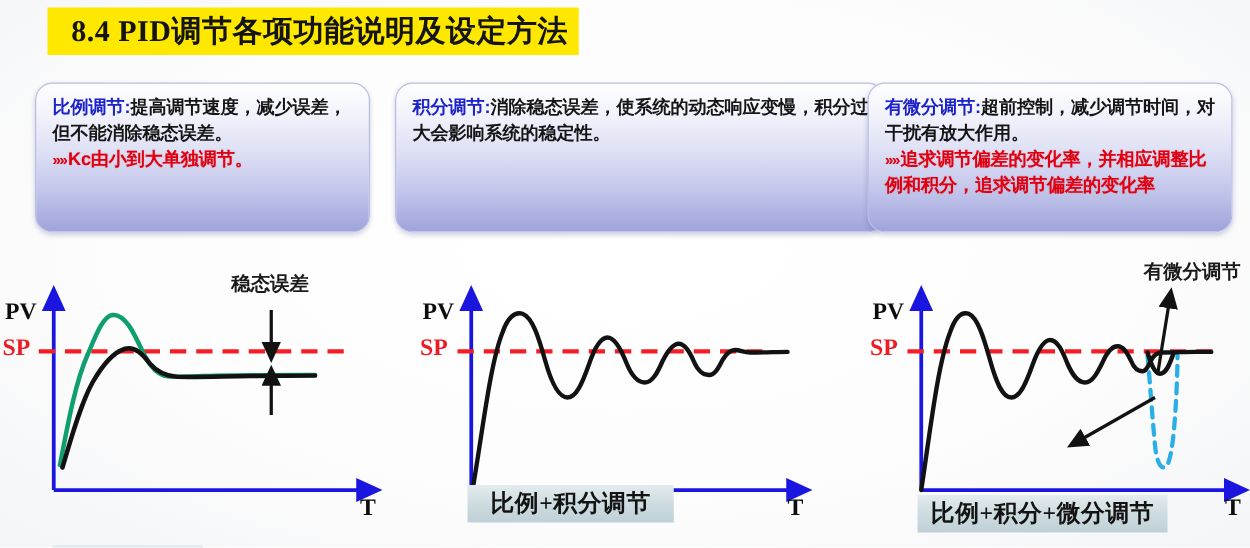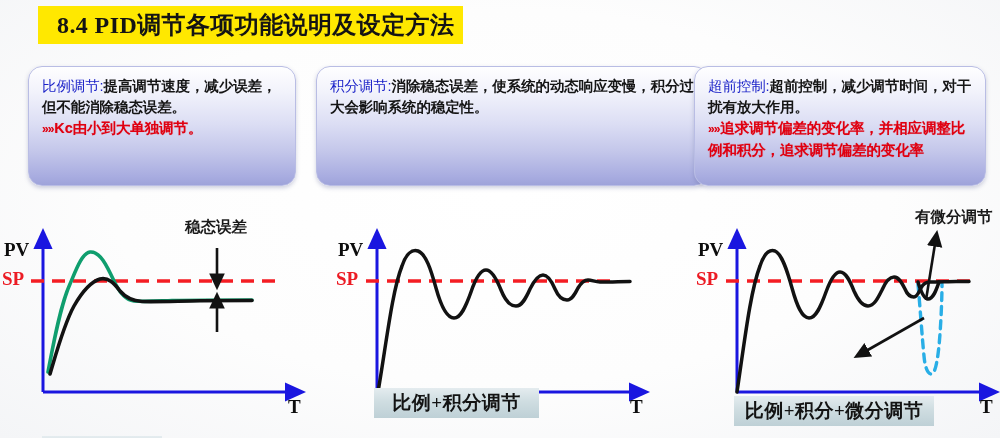--- a/index.html
+++ b/index.html
@@ -62,21 +62,21 @@
 
   .box-line {
     font-size: 14.5px;
     line-height: 21px;
     color: #151515;
     font-weight: 600;
     letter-spacing: -0.1px;
   }
   .term {
     color: #1b22c8;
-    font-weight: 400;
+    font-weight: 700;
     text-align: right;
   }
   .red-note {
     color: #e00010;
     font-weight: 700;
     font-size: 14.5px;
     line-height: 21px;
     letter-spacing: -0.1px;
     text-shadow: 0 0 1px rgba(224,0,16,0.35);
   }
@@ -162,21 +162,21 @@
 </div>
 
 <div class="info-box" id="info-box-2">
   <div class="box-line">
     <span class="term">积分调节:</span><span>消除稳态误差，使系统的动态响应变慢，积分过大会影响系统的稳定性。</span>
   </div>
 </div>
 
 <div class="info-box" id="info-box-3">
   <div class="box-line">
-    <span class="term">超前控制:</span><span>超前控制，减少调节时间，对干扰有放大作用。</span>
+    <span class="term">有微分调节:</span><span>超前控制，减少调节时间，对干扰有放大作用。</span>
   </div>
   <div class="red-note">
     <span class="chev">»»</span><span>追求调节偏差的变化率，并相应调整比例和积分，追求调节偏差的变化率</span>
   </div>
 </div>
 
 <div class="chart-panel" id="chart-panel-1">
   <svg class="chart-svg" viewBox="0 0 322 242" preserveAspectRatio="none">
     <defs>
       <marker id="arrB1" markerWidth="9" markerHeight="9" refX="1" refY="3.2" orient="auto">

